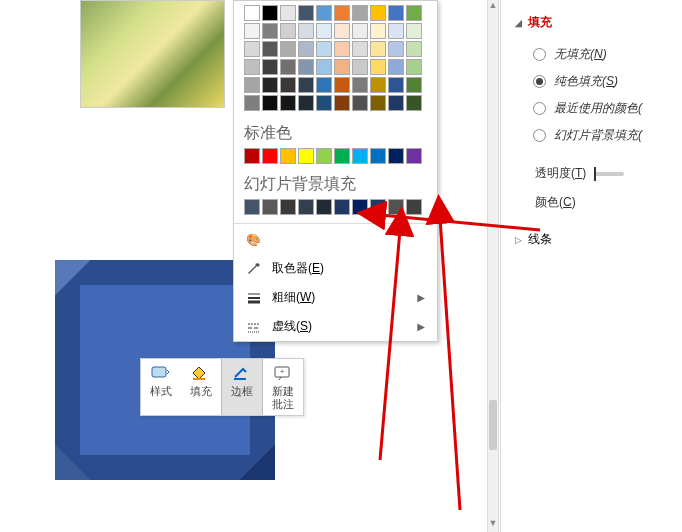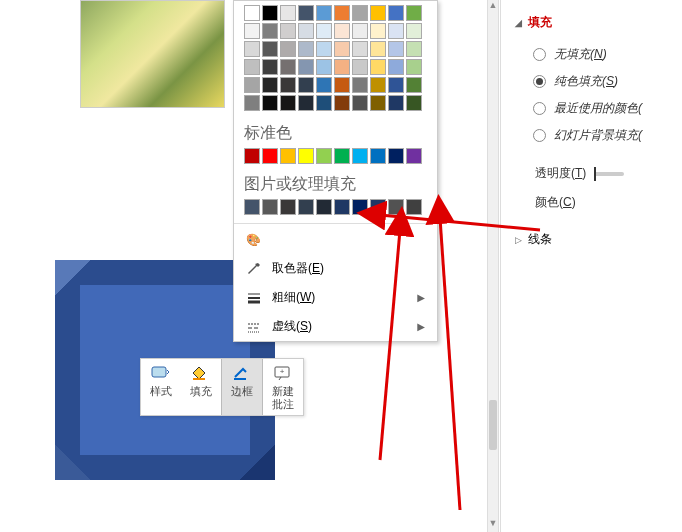--- a/index.html
+++ b/index.html
@@ -137,21 +137,21 @@
       <div class="color-sw" style="background: rgb(255, 0, 0);"></div>
       <div class="color-sw" style="background: rgb(255, 192, 0);"></div>
       <div class="color-sw" style="background: rgb(255, 255, 0);"></div>
       <div class="color-sw" style="background: rgb(146, 208, 80);"></div>
       <div class="color-sw" style="background: rgb(0, 176, 80);"></div>
       <div class="color-sw" style="background: rgb(0, 176, 240);"></div>
       <div class="color-sw" style="background: rgb(0, 112, 192);"></div>
       <div class="color-sw" style="background: rgb(0, 32, 96);"></div>
       <div class="color-sw" style="background: rgb(112, 48, 160);"></div>
     </div>
-  <div class="section-label">图片或纹理填充</div>
+  <div class="section-label">幻灯片背景填充</div>
   <div class="recent-row" id="recent-row">
       <div class="color-sw" style="background: rgb(68, 84, 106);"></div>
       <div class="color-sw" style="background: rgb(89, 89, 89);"></div>
       <div class="color-sw" style="background: rgb(58, 56, 56);"></div>
       <div class="color-sw" style="background: rgb(50, 63, 79);"></div>
       <div class="color-sw" style="background: rgb(34, 42, 53);"></div>
       <div class="color-sw" style="background: rgb(31, 56, 100);"></div>
       <div class="color-sw" style="background: rgb(0, 32, 96);"></div>
       <div class="color-sw" style="background: rgb(32, 56, 100);"></div>
       <div class="color-sw" style="background: rgb(82, 82, 82);"></div>

